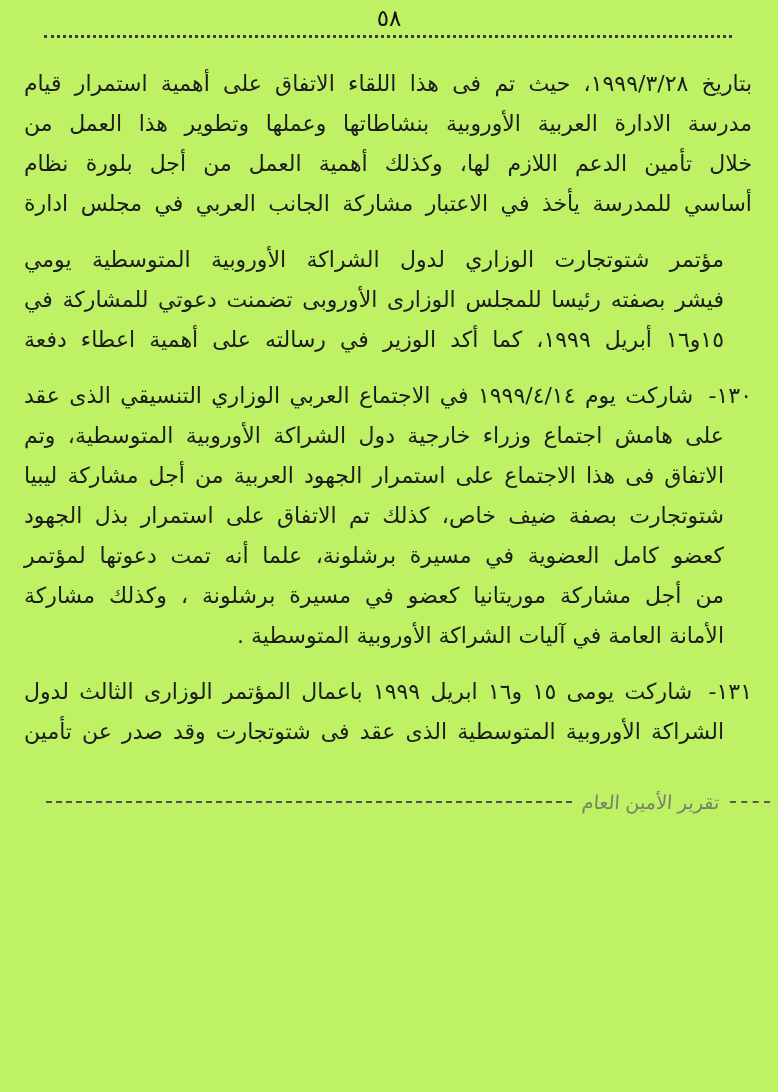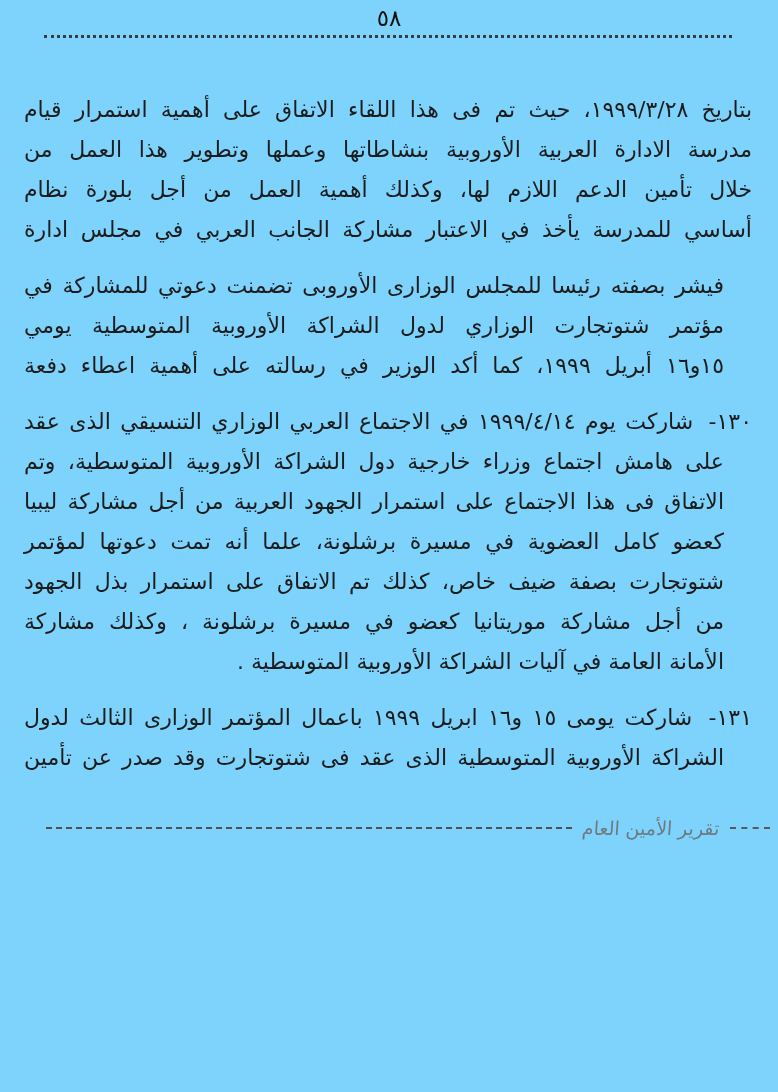--- a/index.html
+++ b/index.html
@@ -5,39 +5,39 @@
   * { margin: 0; padding: 0; box-sizing: border-box; }
   html, body { background: #ffffff; }
   body {
     width: 778px; height: 1092px;
     font-family: "DejaVu Sans", sans-serif;
     color: #1c1c1c;
     overflow: hidden;
   }
   .page {
     width: 778px; height: 1092px;
-    background: #7dd3fc;
+    background: #bef264;
     direction: rtl;
     position: relative;
   }
   .page-number {
     text-align: center;
     padding-top: 4px;
     font-size: 23px;
     line-height: 28px;
     letter-spacing: 10px;
     color: #111;
   }
   .top-rule {
     margin: 3px 46px 0 44px;
     border-top: 3px dotted #3a3a3a;
     height: 0;
   }
   .content {
-    margin-top: 52px;
+    margin-top: 26px;
     padding: 0 26px 0 24px;
     font-size: 22px;
   }
   .para { margin-bottom: 16px; }
   .para:last-child { margin-bottom: 0; }
   .line {
     line-height: 40px;
     text-align: justify;
     text-align-last: justify;
     -moz-text-align-last: justify;
@@ -82,30 +82,30 @@
   <div class="page-number">٥٨</div>
   <div class="top-rule"></div>
   <div class="content">
       <div class="para">
         <div class="line">بتاريخ ١٩٩٩/٣/٢٨، حيث تم فى هذا اللقاء الاتفاق على أهمية استمرار قيام</div>
         <div class="line">مدرسة الادارة العربية الأوروبية بنشاطاتها وعملها وتطوير هذا العمل من</div>
         <div class="line">خلال تأمين الدعم اللازم لها، وكذلك أهمية العمل من أجل بلورة نظام</div>
         <div class="line">أساسي للمدرسة يأخذ في الاعتبار مشاركة الجانب العربي في مجلس ادارة</div>
       </div>
       <div class="para numbered">
+        <div class="line cont">مؤتمر شتوتجارت الوزاري لدول الشراكة الأوروبية المتوسطية يومي</div>
         <div class="line cont">فيشر بصفته رئيسا للمجلس الوزارى الأوروبى تضمنت دعوتي للمشاركة في</div>
-        <div class="line cont">مؤتمر شتوتجارت الوزاري لدول الشراكة الأوروبية المتوسطية يومي</div>
         <div class="line cont">١٥و١٦ أبريل ١٩٩٩، كما أكد الوزير في رسالته على أهمية اعطاء دفعة</div>
       </div>
       <div class="para numbered">
         <div class="line"><span class="num">١٣٠-</span> شاركت يوم ١٩٩٩/٤/١٤ في الاجتماع العربي الوزاري التنسيقي الذى عقد</div>
         <div class="line cont">على هامش اجتماع وزراء خارجية دول الشراكة الأوروبية المتوسطية، وتم</div>
         <div class="line cont">الاتفاق فى هذا الاجتماع على استمرار الجهود العربية من أجل مشاركة ليبيا</div>
+        <div class="line cont">شتوتجارت بصفة ضيف خاص، كذلك تم الاتفاق على استمرار بذل الجهود</div>
         <div class="line cont">كعضو كامل العضوية في مسيرة برشلونة، علما أنه تمت دعوتها لمؤتمر</div>
-        <div class="line cont">شتوتجارت بصفة ضيف خاص، كذلك تم الاتفاق على استمرار بذل الجهود</div>
         <div class="line cont">من أجل مشاركة موريتانيا كعضو في مسيرة برشلونة ، وكذلك مشاركة</div>
         <div class="line last cont">الأمانة العامة في آليات الشراكة الأوروبية المتوسطية .</div>
       </div>
       <div class="para numbered">
         <div class="line"><span class="num">١٣١-</span> شاركت يومى ١٥ و١٦ ابريل ١٩٩٩ باعمال المؤتمر الوزارى الثالث لدول</div>
         <div class="line cont">الشراكة الأوروبية المتوسطية الذى عقد فى شتوتجارت وقد صدر عن تأمين</div>
       </div>
     </div>
   <div class="footer">
     <span class="fdash"></span>

